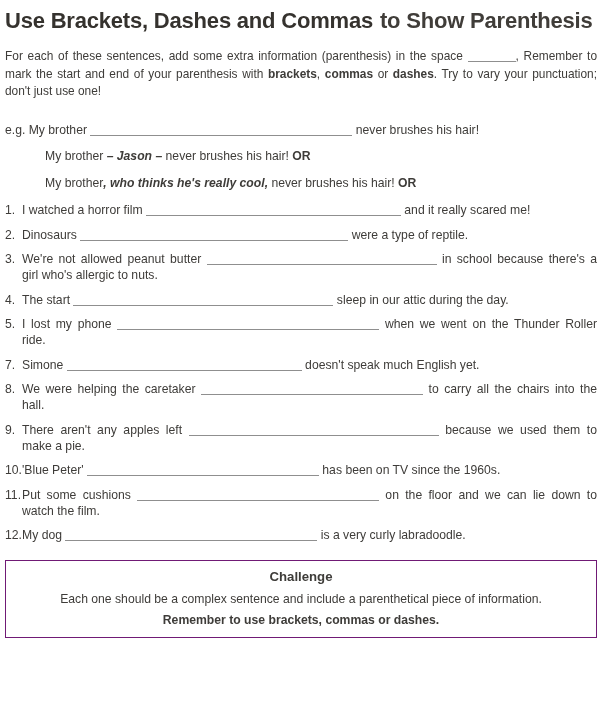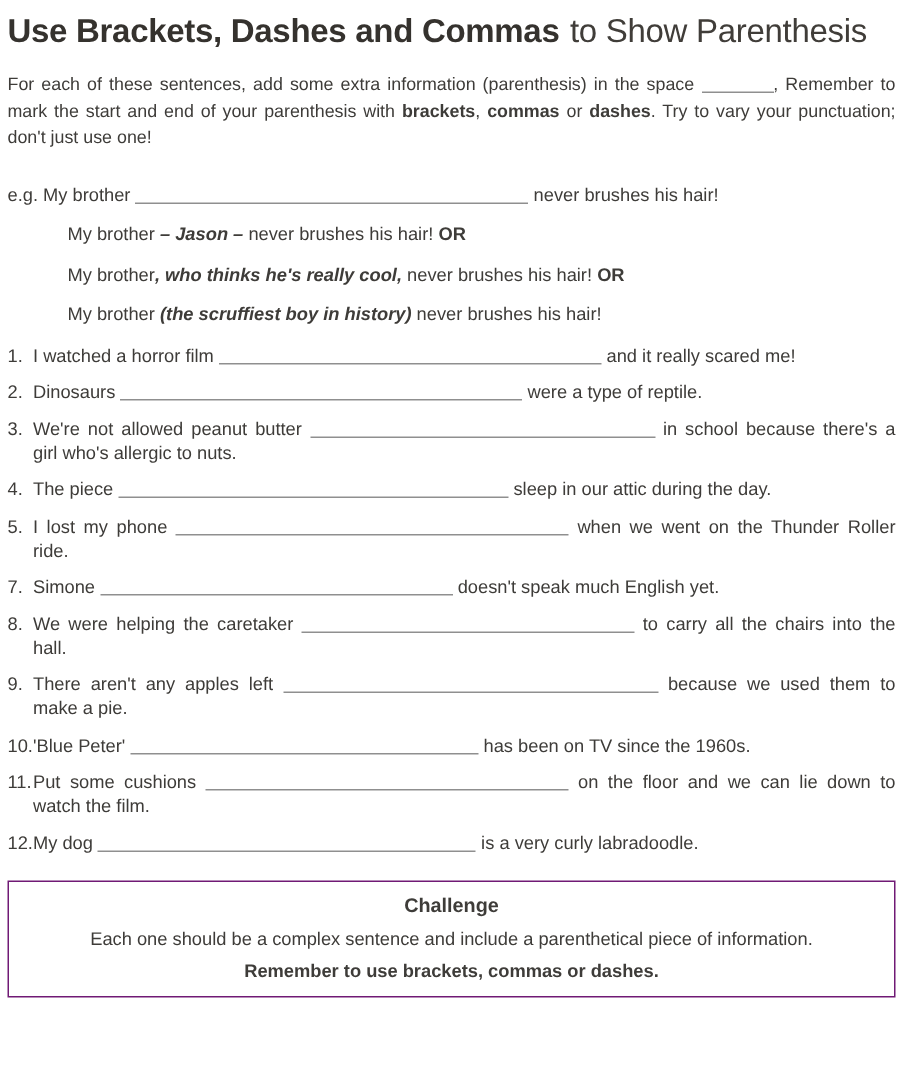--- a/index.html
+++ b/index.html
@@ -16,21 +16,21 @@
   }
   h1.title {
     font-size: 22px;
     letter-spacing: -0.2px;
     white-space: nowrap;
     color: #35322e;
     font-weight: 700;
     margin-bottom: 13px;
     line-height: 28px;
   }
-  h1.title .title-light { font-weight: 400; margin-left: 7px; color: #403d39; }
+  h1.title .title-light { font-weight: 700; margin-left: 7px; color: #403d39; }
 
   .intro {
     text-align: justify;
     line-height: 17.5px;
     font-size: 11.9px;
     margin-bottom: 22px;
   }
 
   .example { margin-bottom: 6px; }
   .example-prompt { line-height: 15.5px; margin-bottom: 11px; }
@@ -79,29 +79,28 @@
 
   <h1 class="title"><span>Use Brackets, Dashes and Commas</span><span class="title-light">to Show Parenthesis</span></h1>
 
   <p class="intro"><span>For each of these sentences, add some extra information (parenthesis) in the space </span><span class="blank" style="width: 48px;"></span><span>, Remember to mark the start and end of your parenthesis with </span><span class="b">brackets</span><span>, </span><span class="b">commas</span><span> or </span><span class="b">dashes</span><span>. Try to vary your punctuation; don't just use one!</span></p>
 
   <div class="example">
     <div class="example-prompt"><span>e.g. My brother </span><span class="blank" style="width: 262px;"></span><span> never brushes his hair!</span></div>
     <div class="example-answers">
         <div class="example-answer"><span>My brother </span><span class="bi">– Jason –</span><span> never brushes his hair! </span><span class="b">OR</span></div>
         <div class="example-answer"><span>My brother</span><span class="bi">, who thinks he's really cool,</span><span> never brushes his hair! </span><span class="b">OR</span></div>
-        <div class="example-answer"><span>My brother </span><span class="bi">(the scruffiest boy in history)</span><span> never brushes his hair!</span></div>
       </div>
   </div>
 
   <div class="questions">
       <div class="q"><span class="num">1.</span><span><span>I watched a horror film </span><span class="blank" style="width: 255px;"></span><span> and it really scared me!</span></span></div>
       <div class="q"><span class="num">2.</span><span><span>Dinosaurs </span><span class="blank" style="width: 268px;"></span><span> were a type of reptile.</span></span></div>
       <div class="q"><span class="num">3.</span><span><span>We're not allowed peanut butter </span><span class="blank" style="width: 230px;"></span><span> in school because there's a girl who's allergic to nuts.</span></span></div>
-      <div class="q"><span class="num">4.</span><span><span>The piece </span><span class="blank" style="width: 260px;"></span><span> sleep in our attic during the day.</span></span></div>
+      <div class="q"><span class="num">4.</span><span><span>The start </span><span class="blank" style="width: 260px;"></span><span> sleep in our attic during the day.</span></span></div>
       <div class="q"><span class="num">5.</span><span><span>I lost my phone </span><span class="blank" style="width: 262px;"></span><span> when we went on the Thunder Roller ride.</span></span></div>
       <div class="q"><span class="num">7.</span><span><span>Simone </span><span class="blank" style="width: 235px;"></span><span> doesn't speak much English yet.</span></span></div>
       <div class="q"><span class="num">8.</span><span><span>We were helping the caretaker </span><span class="blank" style="width: 222px;"></span><span> to carry all the chairs into the hall.</span></span></div>
       <div class="q"><span class="num">9.</span><span><span>There aren't any apples left </span><span class="blank" style="width: 250px;"></span><span> because we used them to make a pie.</span></span></div>
       <div class="q"><span class="num">10.</span><span><span>'Blue Peter' </span><span class="blank" style="width: 232px;"></span><span> has been on TV since the 1960s.</span></span></div>
       <div class="q"><span class="num">11.</span><span><span>Put some cushions </span><span class="blank" style="width: 242px;"></span><span> on the floor and we can lie down to watch the film.</span></span></div>
       <div class="q"><span class="num">12.</span><span><span>My dog </span><span class="blank" style="width: 252px;"></span><span> is a very curly labradoodle.</span></span></div>
     </div>
 
   <div class="challenge-box">

